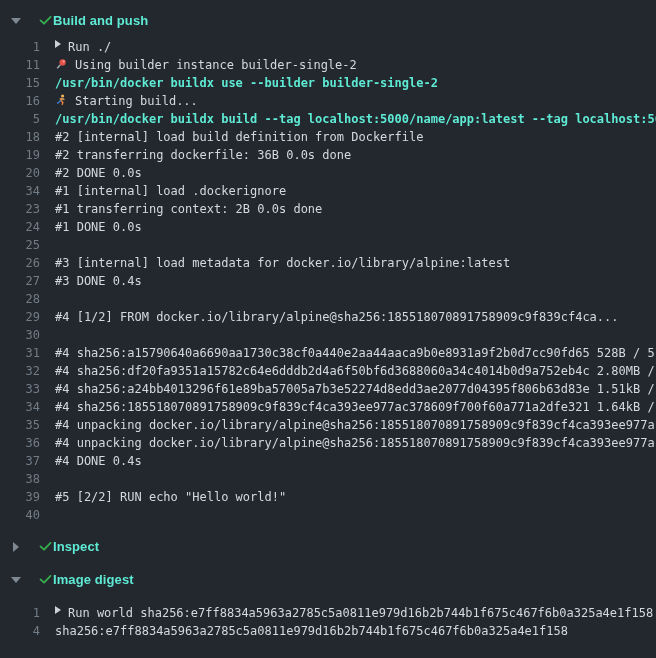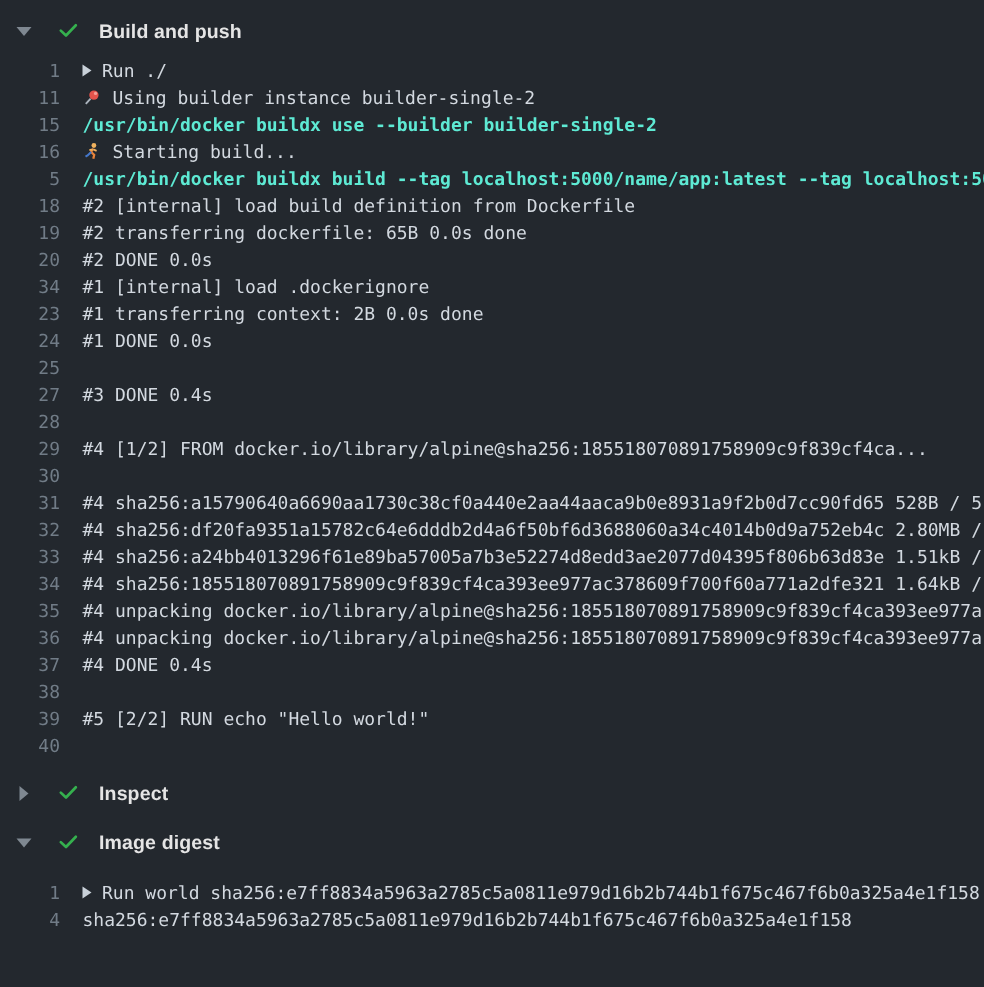--- a/index.html
+++ b/index.html
@@ -10,29 +10,28 @@
     font-size:12px;color:#d3d9e0;
   }
   .log-section{margin-top:12px;}
   .log-section:first-child{margin-top:10px;}
   .sec-header{display:flex;align-items:center;height:21px;cursor:pointer;}
   .caret{width:0;height:0;margin-left:11px;flex:none;}
   .caret-down{border-left:5px solid transparent;border-right:5px solid transparent;border-top:6px solid #7f8891;}
   .caret-right{border-top:5px solid transparent;border-bottom:5px solid transparent;border-left:6px solid #7f8891;margin-left:13px;margin-right:2px;}
   .check{width:16px;height:16px;margin-left:16px;flex:none;display:flex;align-items:center;justify-content:center;}
   .sec-title{
-    margin-left:13px;
     font-family:"Liberation Sans","DejaVu Sans",sans-serif;
-    font-size:13px;font-weight:700;color:#e5e5e5;letter-spacing:.1px;
+    font-size:13px;font-weight:700;color:#5eead4;letter-spacing:.1px;
   }
   .lines{margin-top:7px;}
   .log-section:last-child .lines{margin-top:14px;}
   .line{display:flex;align-items:center;height:18px;white-space:pre;overflow:hidden;}
   .ln{width:40px;flex:none;text-align:right;color:#717c87;cursor:pointer;}
-  .lc{margin-left:15px;display:flex;align-items:center;white-space:pre;}
+  .lc{margin-left:15px;display:flex;align-items:flex-start;white-space:pre;}
   .gtri{width:0;height:0;border-top:4px solid transparent;border-bottom:4px solid transparent;border-left:6px solid #c9d1d9;margin-right:7px;flex:none;cursor:pointer;}
   .emoji{width:12px;height:12px;margin-right:8px;flex:none;display:inline-flex;}
   .txt{white-space:pre;}
   .cmd{color:#5eead4;font-weight:600;}
 </style>
 </head>
 <body>
 
 <main id="viewer">
   <section class="log-section">
@@ -107,21 +106,21 @@
       
       <span class="txt">#2 [internal] load build definition from Dockerfile</span>
     </span>
   </div>
 
   <div class="line">
     <span class="ln">19</span>
     <span class="lc">
       
       
-      <span class="txt">#2 transferring dockerfile: 65B 0.0s done</span>
+      <span class="txt">#2 transferring dockerfile: 36B 0.0s done</span>
     </span>
   </div>
 
   <div class="line">
     <span class="ln">20</span>
     <span class="lc">
       
       
       <span class="txt">#2 DONE 0.0s</span>
     </span>
@@ -157,20 +156,28 @@
 
   <div class="line">
     <span class="ln">25</span>
     <span class="lc">
       
       
       <span class="txt"></span>
     </span>
   </div>
 
+  <div class="line">
+    <span class="ln">26</span>
+    <span class="lc">
+      
+      
+      <span class="txt">#3 [internal] load metadata for docker.io/library/alpine:latest</span>
+    </span>
+  </div>
 
   <div class="line">
     <span class="ln">27</span>
     <span class="lc">
       
       
       <span class="txt">#3 DONE 0.4s</span>
     </span>
   </div>
 

